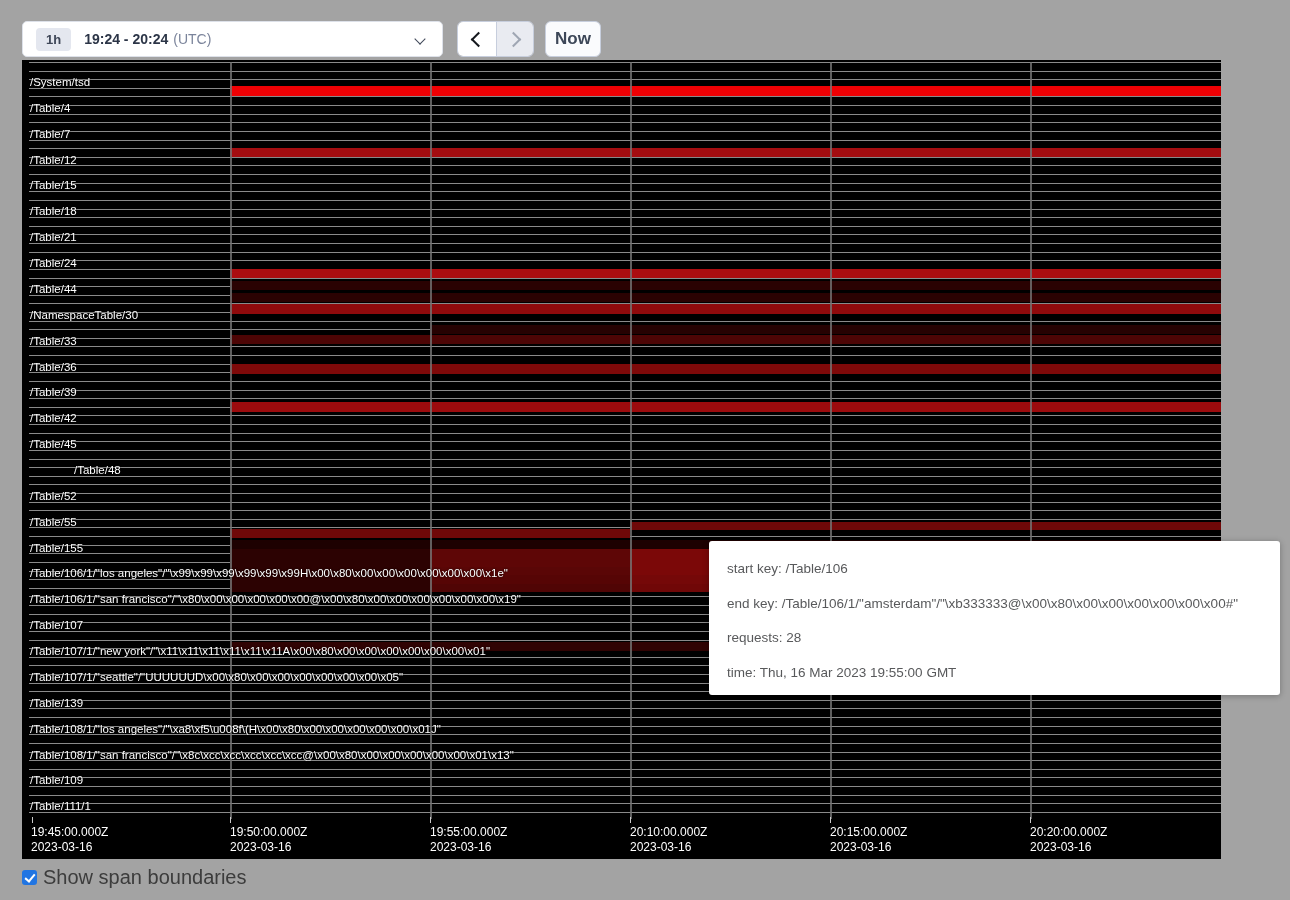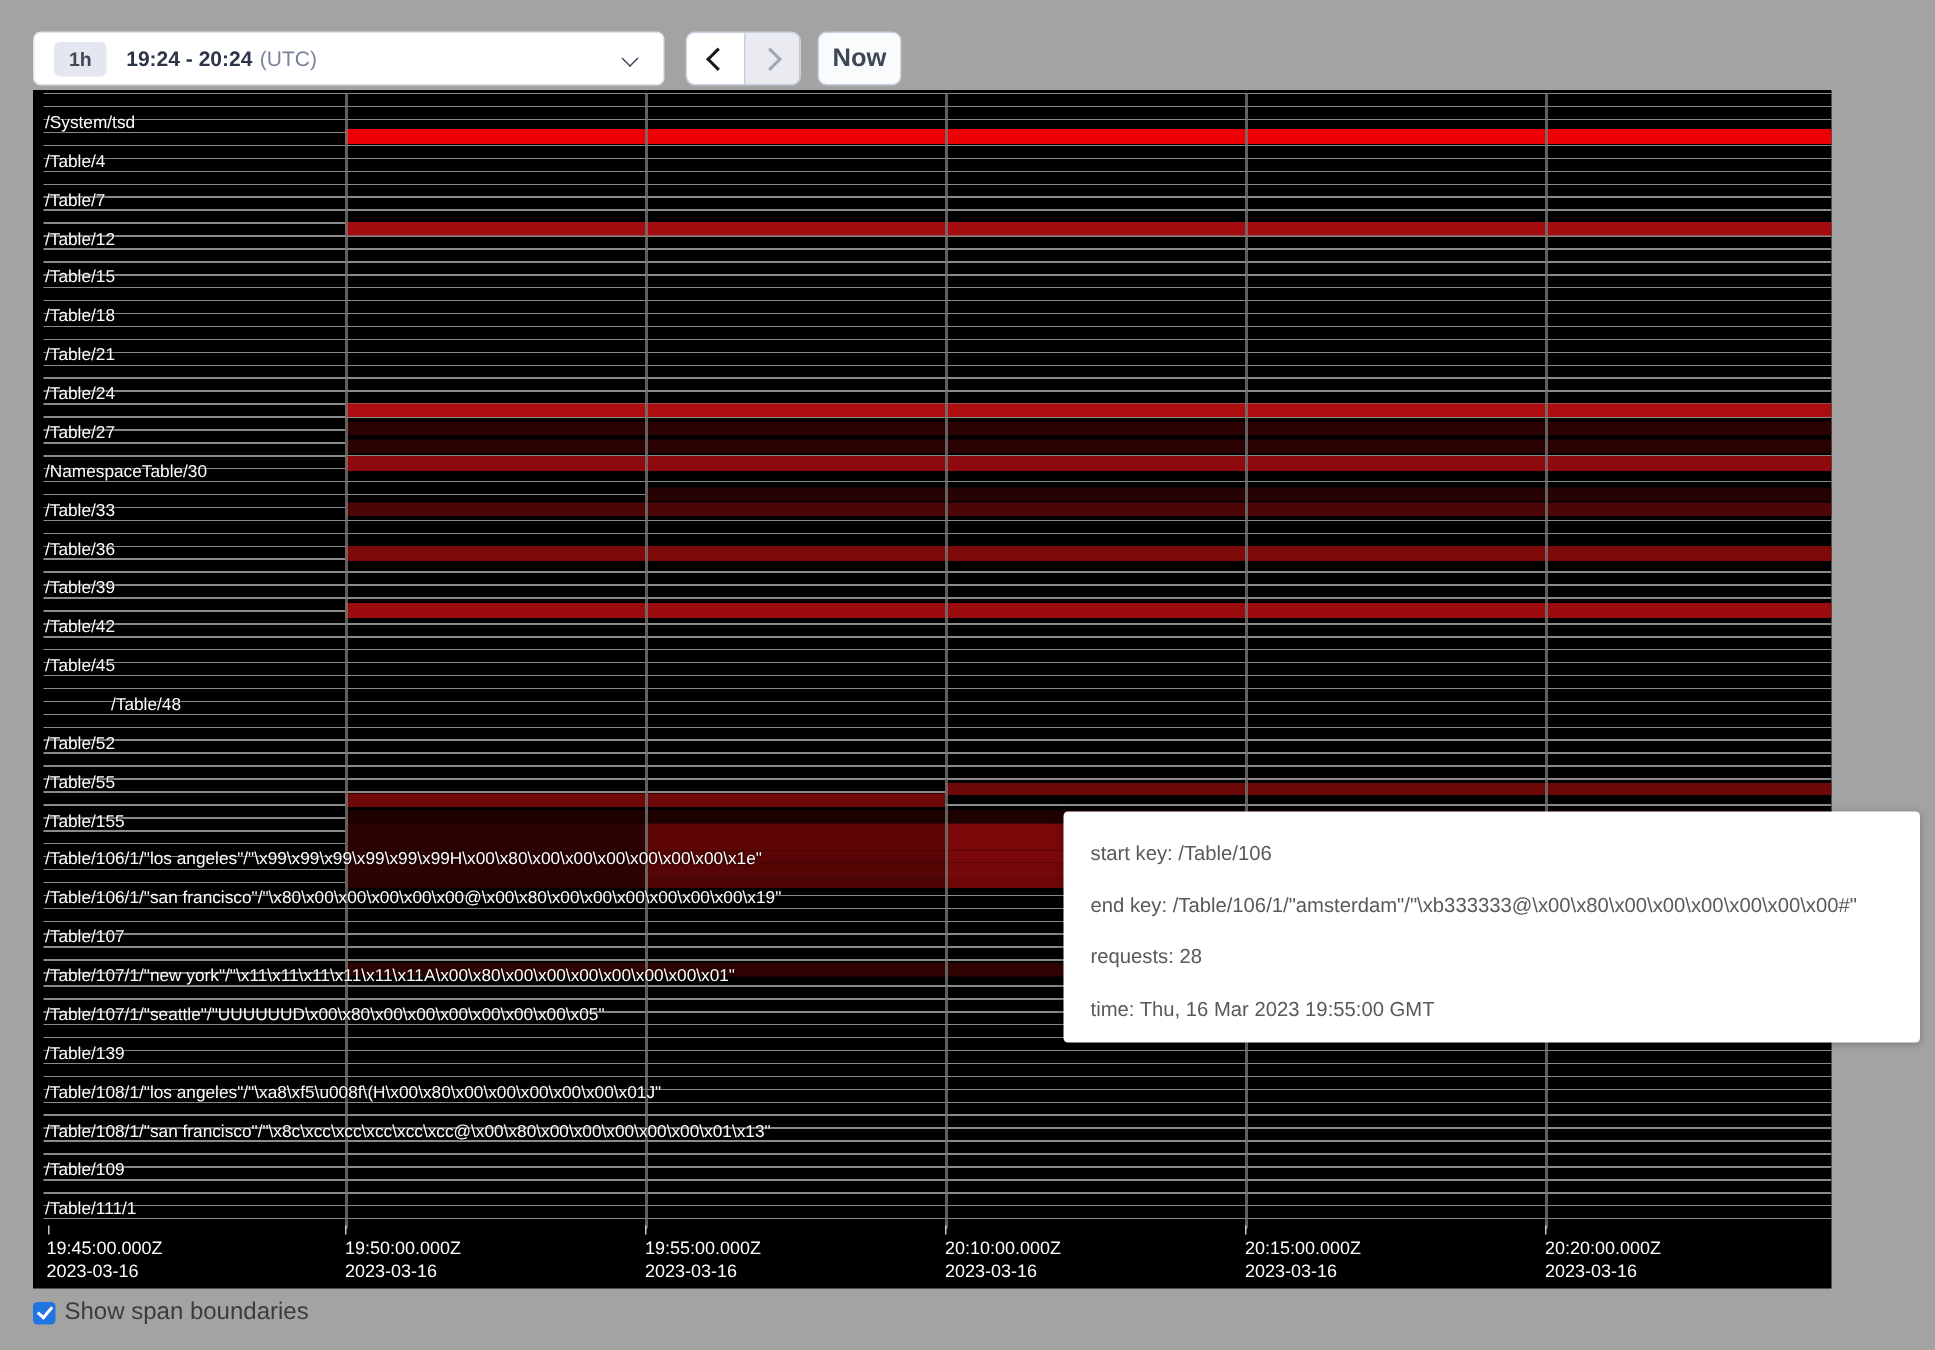--- a/index.html
+++ b/index.html
@@ -40,21 +40,21 @@
   
   .tooltip{position:absolute;left:709px;top:541px;width:571px;height:154px;background:#fff;border-radius:3px;
     box-shadow:0 1px 6px rgba(0,0,0,0.28);z-index:10;box-sizing:border-box;padding:11px 18px;overflow:hidden;}
   .tooltip p{margin:0;font-size:13.5px;color:#58595b;line-height:34.5px;white-space:nowrap;}
 
   
   .footer-row{position:absolute;left:22px;top:866px;display:flex;align-items:center;cursor:pointer;}
   .checkbox{width:15px;height:15px;background:#2175e2;border-radius:3px;position:relative;flex:none;}
   .checkbox .mark{position:absolute;left:4.5px;top:1.5px;width:4px;height:8px;
     border-right:2px solid #fff;border-bottom:2px solid #fff;transform:rotate(40deg);}
-  .footer-label{margin-left:6px;font-size:16px;color:#3c3c3c;}
+  .footer-label{margin-left:6px;font-size:20px;color:#3c3c3c;}
 </style>
 </head>
 <body>
 
 <div class="page">
 
   <div class="time-selector">
     <span class="range-badge">1h</span>
     <span class="range-text">19:24 - 20:24</span>
     <span class="range-suffix">(UTC)</span>
@@ -114,21 +114,21 @@
       </div>
     <div id="rowlabels">
         <div class="row-label" style="top: 16px;">/System/tsd</div>
         <div class="row-label" style="top: 41.866px;">/Table/4</div>
         <div class="row-label" style="top: 67.732px;">/Table/7</div>
         <div class="row-label" style="top: 93.598px;">/Table/12</div>
         <div class="row-label" style="top: 119.464px;">/Table/15</div>
         <div class="row-label" style="top: 145.33px;">/Table/18</div>
         <div class="row-label" style="top: 171.196px;">/Table/21</div>
         <div class="row-label" style="top: 197.062px; text-align: center;">/Table/24</div>
-        <div class="row-label" style="top: 222.928px;">/Table/27</div>
+        <div class="row-label" style="top: 222.928px;">/Table/44</div>
         <div class="row-label" style="top: 248.794px;">/NamespaceTable/30</div>
         <div class="row-label" style="top: 274.66px;">/Table/33</div>
         <div class="row-label" style="top: 300.526px; text-align: right;">/Table/36</div>
         <div class="row-label" style="top: 326.392px;">/Table/39</div>
         <div class="row-label" style="top: 352.258px;">/Table/42</div>
         <div class="row-label" style="top: 378.124px;">/Table/45</div>
         <div class="row-label" style="top: 403.99px; margin-left: 44px;">/Table/48</div>
         <div class="row-label" style="top: 429.856px;">/Table/52</div>
         <div class="row-label" style="top: 455.722px;">/Table/55</div>
         <div class="row-label" style="top: 481.588px;">/Table/155</div>

